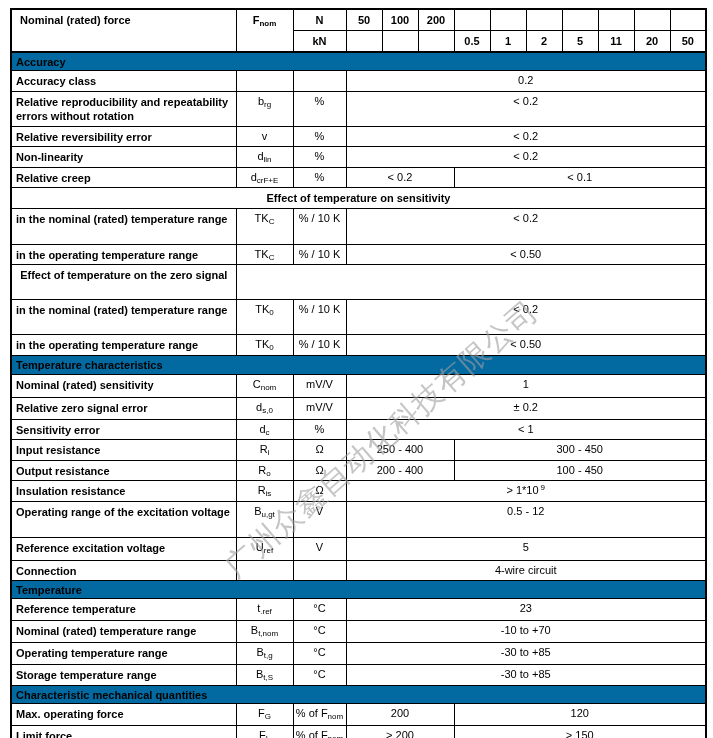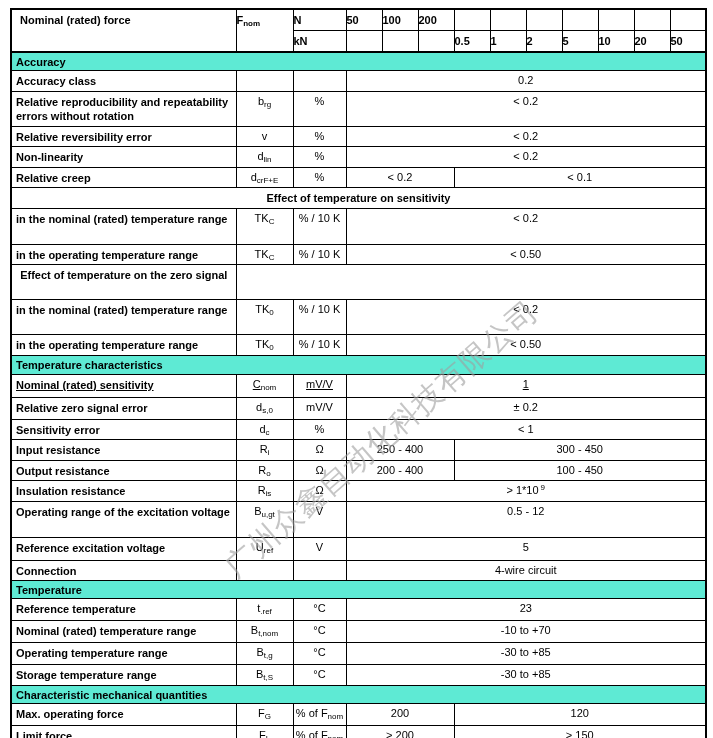--- a/index.html
+++ b/index.html
@@ -32,33 +32,34 @@
     text-align: left;
     padding: 3px 4px 2px 4px;
     line-height: 1.32;
   }
   .sym-cell, .unit-cell, .val-cell {
     text-align: center;
     padding-top: 3px;
     line-height: 1.25;
   }
   .section-cell {
-    background: #5eead4;
+    background: #0369a1;
     font-weight: bold;
     text-align: left;
     padding: 3px 4px 2px 4px;
   }
   .subheader-cell {
     font-weight: bold;
     text-align: center;
     padding: 3px 4px 2px 4px;
     line-height: 1.32;
   }
   thead td {
     font-weight: bold;
+    text-align: center;
     vertical-align: top;
     padding-top: 4px;
   }
   thead td.h-label {
     text-align: left;
     padding-left: 8px;
   }
   thead tr:last-child td, thead td[rowspan] {
     border-bottom: 2px solid #000;
   }
@@ -117,21 +118,21 @@
     </tr>
     <tr style="height:22px">
       <td>kN</td>
       <td></td>
       <td></td>
       <td></td>
       <td>0.5</td>
       <td>1</td>
       <td>2</td>
       <td>5</td>
-      <td>10</td>
+      <td>11</td>
       <td>20</td>
       <td>50</td>
     </tr>
   </thead>
   <tbody>
       <tr class="row" style="height: 18px;">
         <td class="section-cell" colspan="13">Accuracy</td>
       </tr>
       <tr class="row" style="height: 17px;">
         <td class="label-cell">Accuracy class</td>
@@ -191,21 +192,21 @@
       </tr>
       <tr class="row" style="height: 18px;">
         <td class="label-cell">in the operating temperature range</td>
         <td class="sym-cell">TK<sub>0</sub></td>
         <td class="unit-cell">% / 10 K</td>
         <td class="val-cell" colspan="10">&lt; 0.50</td>
       </tr>
       <tr class="row" style="height: 19px;">
         <td class="section-cell" colspan="13">Temperature characteristics</td>
       </tr>
-      <tr class="row" style="height: 23px; text-decoration: underline;">
+      <tr class="row" style="height: 23px;">
         <td class="label-cell">Nominal (rated) sensitivity</td>
         <td class="sym-cell">C<sub>nom</sub></td>
         <td class="unit-cell">mV/V</td>
         <td class="val-cell" colspan="10">1</td>
       </tr>
       <tr class="row" style="height: 22px;">
         <td class="label-cell">Relative zero signal error</td>
         <td class="sym-cell">d<sub>s,0</sub></td>
         <td class="unit-cell">mV/V</td>
         <td class="val-cell" colspan="10">± 0.2</td>

